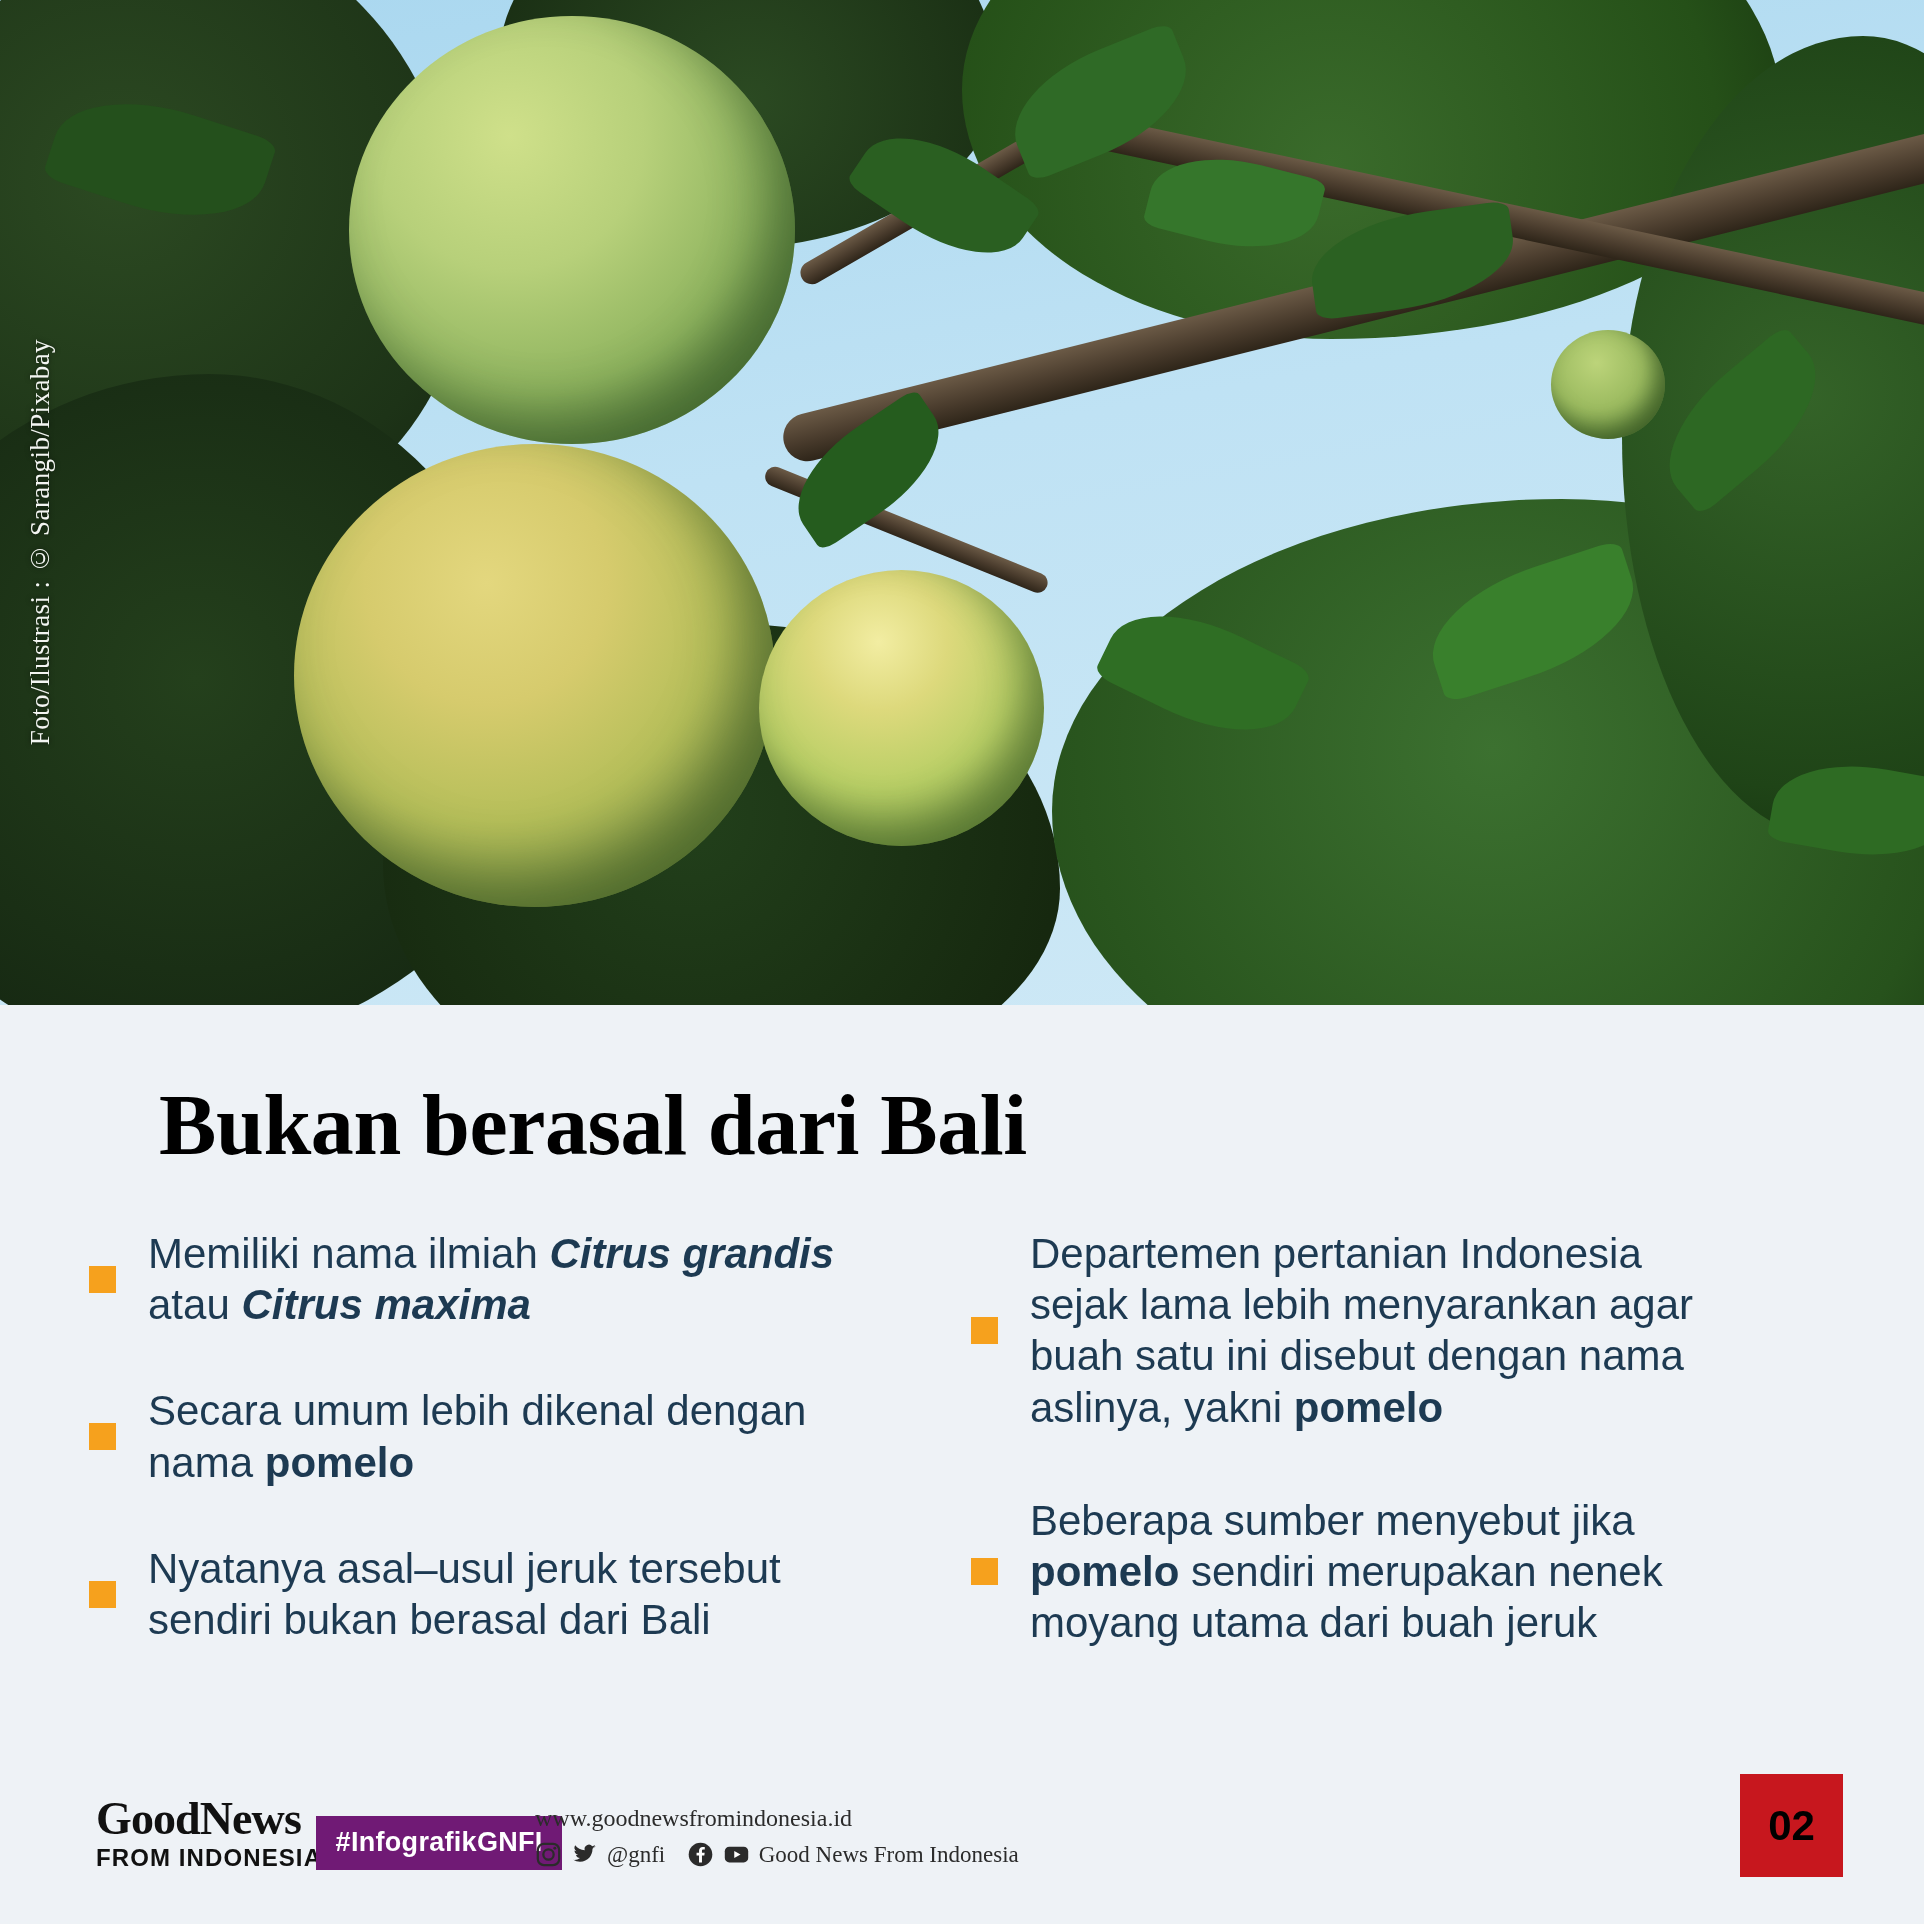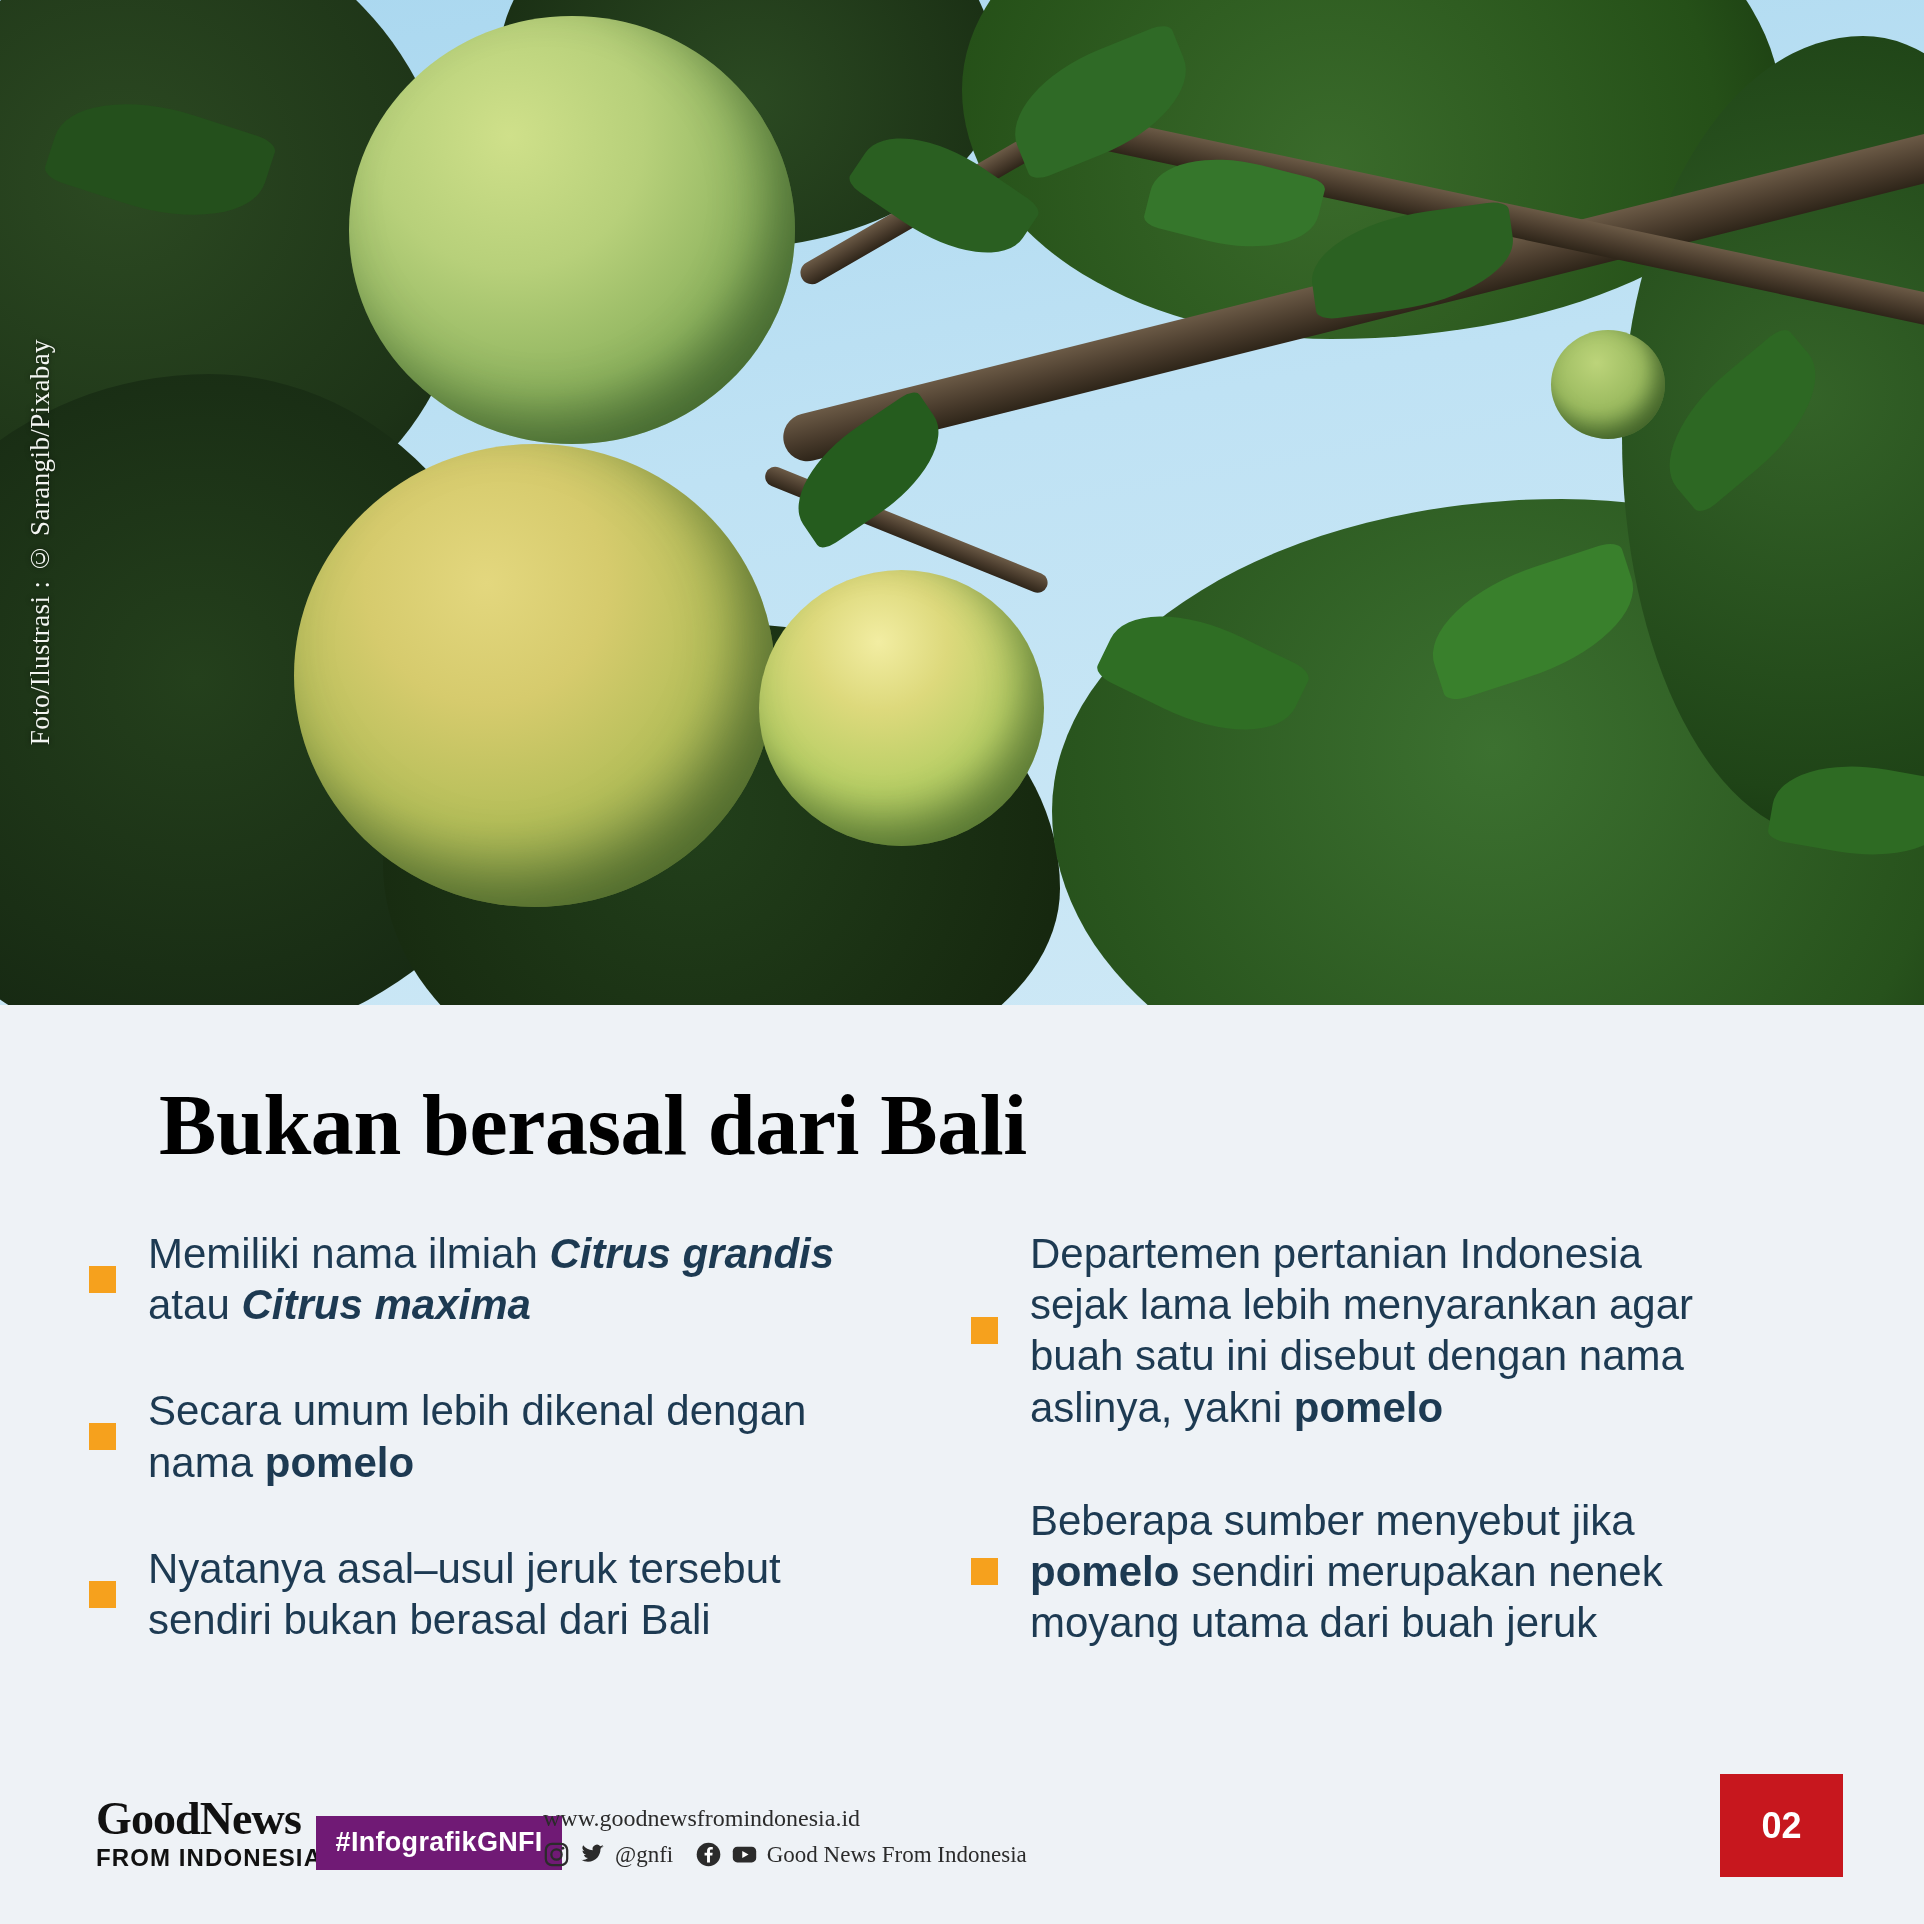--- a/index.html
+++ b/index.html
@@ -191,21 +191,20 @@
     font-weight: bold;
     font-size: 27px;
     padding: 11.6px 19.6px;
     letter-spacing: 0.3px;
   }
   .socials {
     position: absolute;
     left: 535px;
     bottom: 57px;
     color: #2b2b2b;
-    margin-left: 8px;
   }
   .socials .web {
     font-family: "Liberation Serif", serif;
     font-size: 24px;
     margin-bottom: 9px;
   }
   .socials .row {
     display: flex;
     align-items: center;
     gap: 9px;
@@ -216,30 +215,30 @@
     width: 27px;
     height: 27px;
     display: inline-block;
     position: relative;
   }
   .sicon svg { display: block; }
   .pagebox {
     position: absolute;
     right: 82px;
     bottom: 48px;
-    width: 123px;
+    width: 103px;
     height: 103px;
     background: #c7171e;
-    color: #ffffff;
+    color: #000000;
     display: flex;
     align-items: center;
     justify-content: center;
     font-family: "Liberation Sans", sans-serif;
     font-weight: bold;
-    font-size: 36px;
+    font-size: 42px;
   }
 </style>
 </head>
 <body>
 
 <div class="card">
 
   <div class="photo">
     <div class="sky"></div>
 

